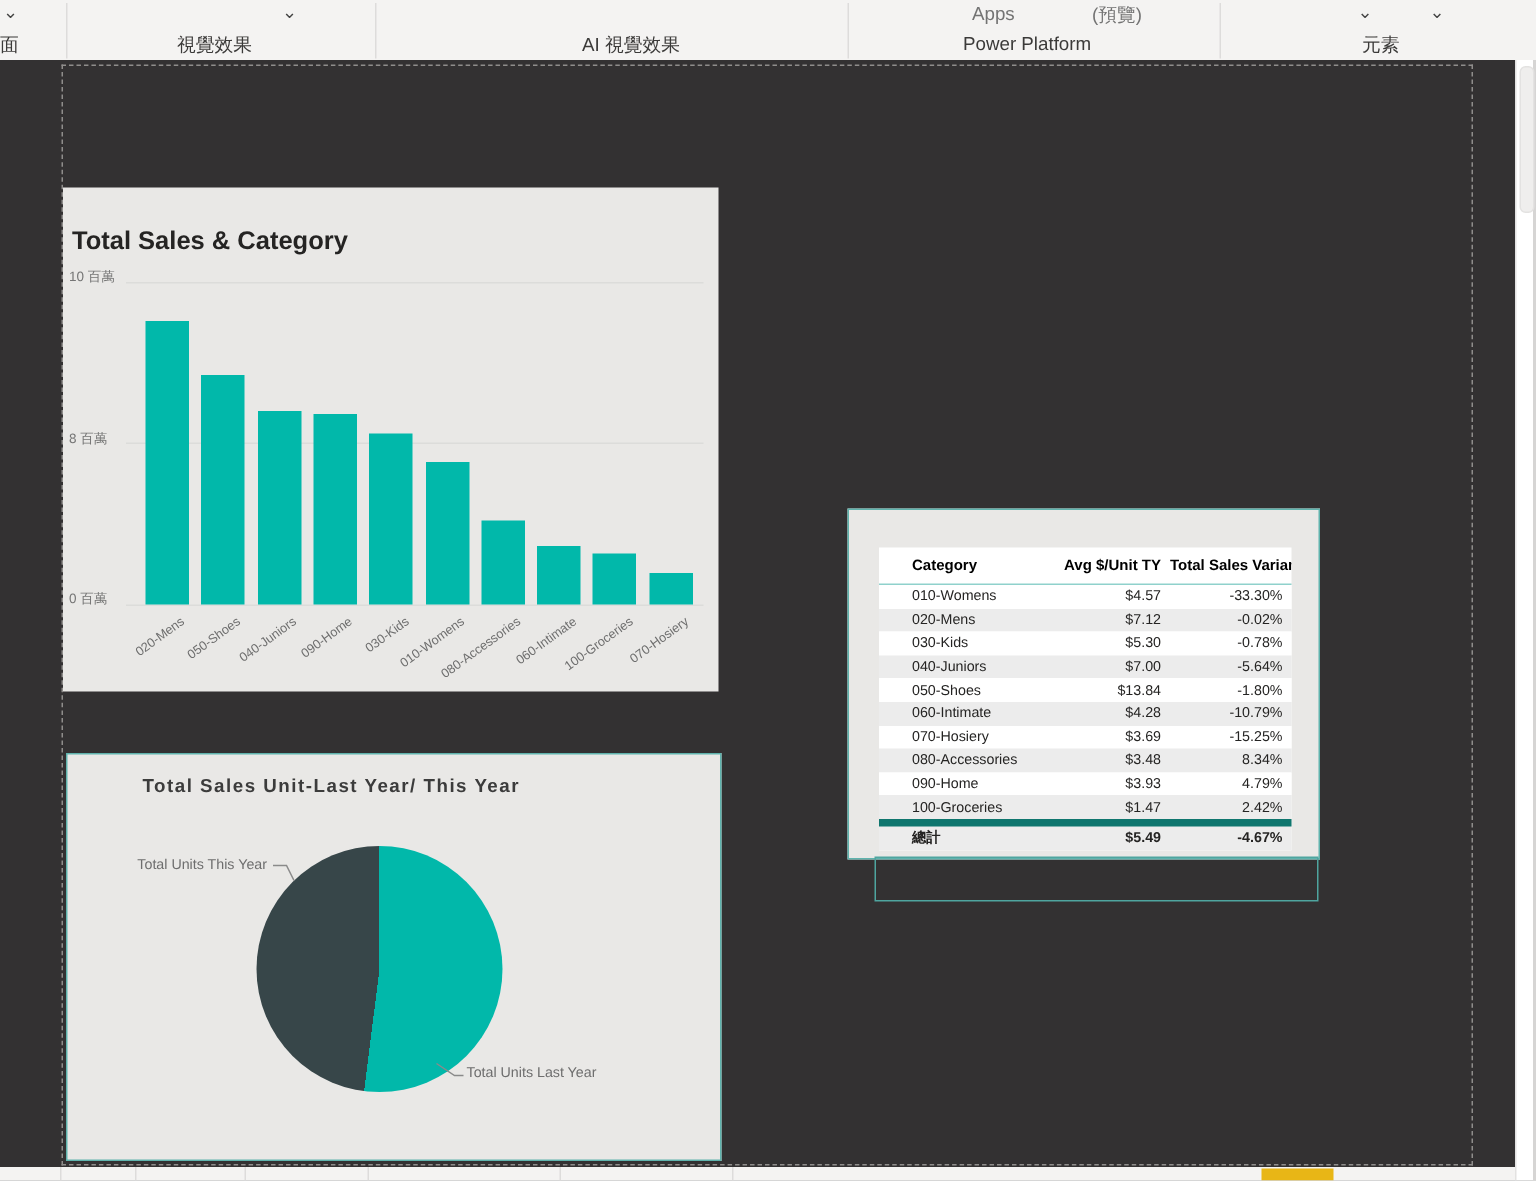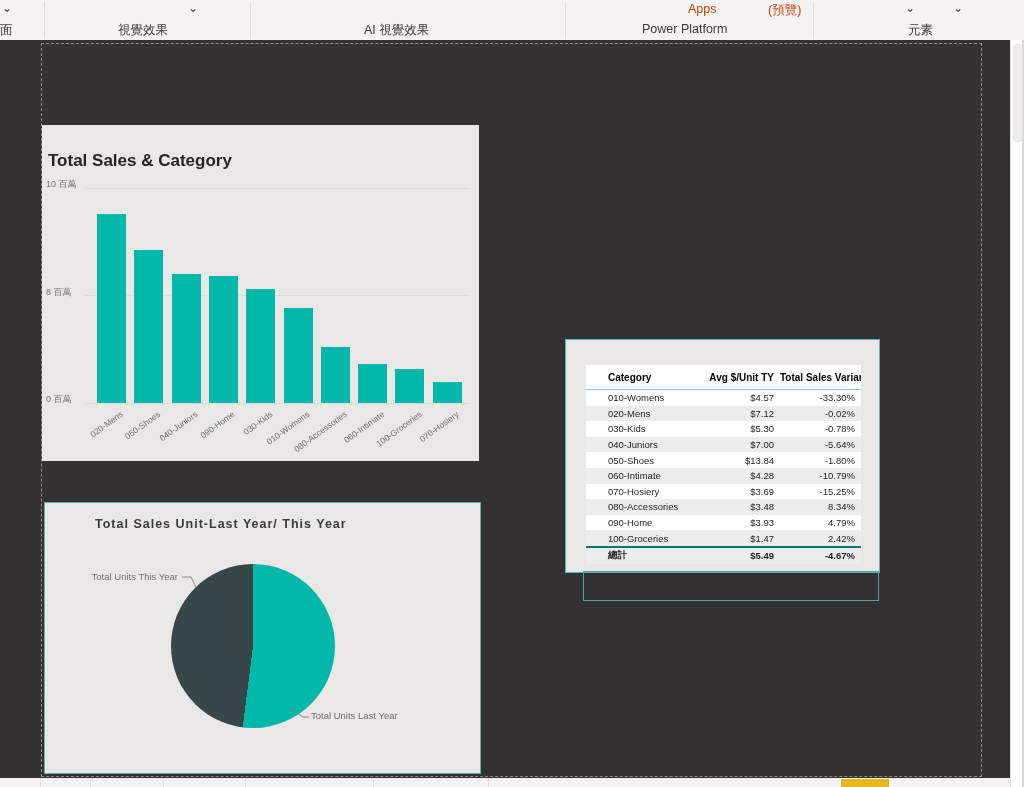--- a/index.html
+++ b/index.html
@@ -3,21 +3,21 @@
 <meta charset="utf-8">
 <style>
   html,body{margin:0;padding:0;}
   #app{position:relative;width:1024px;height:787px;overflow:hidden;
        font-family:"Liberation Sans","DejaVu Sans",sans-serif;background:#fff;}
 
   
   .ribbon{position:absolute;left:0;top:0;width:1024px;height:40px;background:#f4f3f2;}
   .rb-divider{position:absolute;top:2px;width:1px;height:37px;background:#dddcdb;}
   .rb-label{position:absolute;top:22px;font-size:12.5px;color:#3b3a39;white-space:nowrap;}
-  .rb-top{position:absolute;top:2px;font-size:12.5px;color:#c2410c;white-space:nowrap;margin-left:40px;}
+  .rb-top{position:absolute;top:2px;font-size:12.5px;color:#737373;white-space:nowrap;}
   .chev{position:absolute;top:1px;font-size:12px;color:#444;}
 
   
   .canvas{position:absolute;left:0;top:40px;width:1010px;height:738px;background:#333132;}
   .page-dotted{position:absolute;left:41px;top:3px;width:939px;height:732px;
                border:1px dashed #8f8d8b;pointer-events:none;}
   .report-title{position:absolute;left:47px;top:36px;
                 font-family:"Liberation Serif","DejaVu Serif",serif;
                 font-weight:bold;font-size:30px;color:#ffffff;}
 
@@ -45,21 +45,21 @@
 
   
   #table-card{left:565px;top:299px;width:313px;height:232px;}
   .vtable{position:absolute;left:20px;top:25px;width:275px;background:#ffffff;
           font-size:9.5px;color:#252423;}
   .thead{display:grid;grid-template-columns:112px 82px 81px;height:24px;align-items:center;
          font-size:10px;font-weight:bold;color:#000;border-bottom:1px solid #8fd1cc;}
   .trow{display:grid;grid-template-columns:112px 82px 81px;height:15.6px;align-items:center;background:#fff;}
   .trow.alt{background:#ececec;}
   .tfoot{display:grid;grid-template-columns:112px 82px 81px;height:16px;align-items:center;
-         font-weight:bold;background:#ececec;border-top:2px solid #0f766e;}
+         font-weight:bold;background:#ececec;border-top:5px solid #0f766e;}
   .tcell,.hcell{overflow:hidden;white-space:nowrap;}
   .c0{padding-left:22px;text-align:left;}
   .c1,.c2{padding-right:6px;text-align:right;}
   #empty-box{position:absolute;left:583px;top:531px;width:294px;height:28px;
              border:1px solid #4fa59f;background:transparent;}
 
   
   .vgutter{position:absolute;left:1010px;top:40px;width:14px;height:747px;background:#ffffff;
            border-left:1px solid #e3e2e1;border-right:2px solid #d6d5d4;box-sizing:border-box;}
   .vthumb{position:absolute;left:2px;top:4px;width:8px;height:96px;background:#efeeed;
@@ -77,21 +77,21 @@
 
   <div class="ribbon">
     <div class="chev" style="left:2px">⌄</div>
     <div class="rb-label" style="left:0px">面</div>
     <div class="rb-divider" style="left:44px"></div>
 
     <div class="chev" style="left:188px">⌄</div>
     <div class="rb-label" style="left:118px">視覺效果</div>
     <div class="rb-divider" style="left:250px"></div>
 
-    <div class="rb-label" style="left:364px">AI 視覺效果</div>
+    <div class="rb-label" style="left:388px">AI 視覺效果</div>
     <div class="rb-divider" style="left:565px"></div>
 
     <div class="rb-top" style="left:648px">Apps</div>
     <div class="rb-top" style="left:728px">(預覽)</div>
     <div class="rb-label" style="left:642px">Power Platform</div>
     <div class="rb-divider" style="left:813px"></div>
 
     <div class="chev" style="left:905px">⌄</div>
     <div class="chev" style="left:953px">⌄</div>
     <div class="rb-label" style="left:908px">元素</div>

